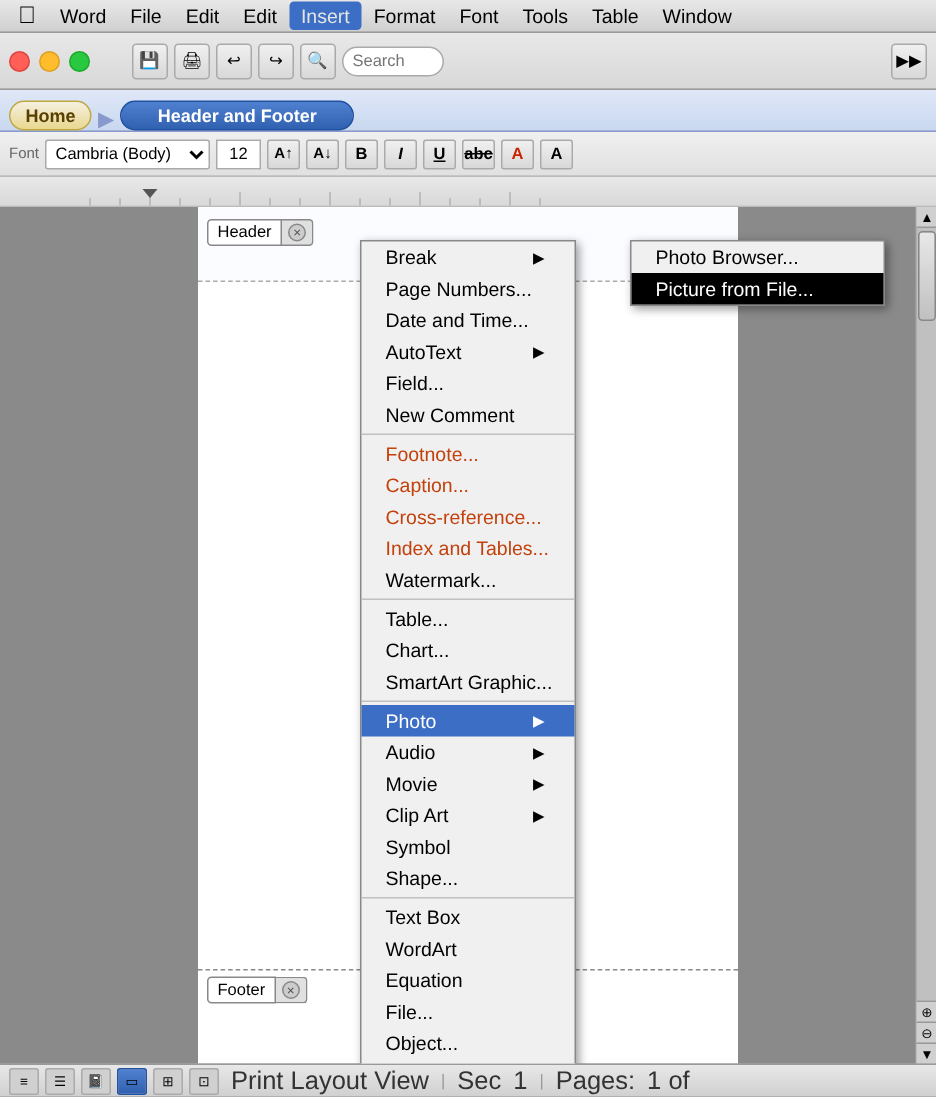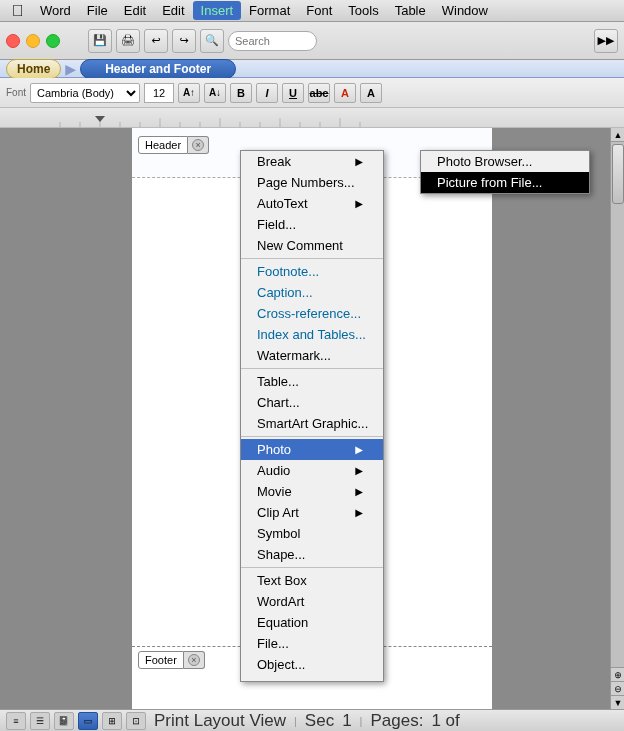--- a/index.html
+++ b/index.html
@@ -19,21 +19,21 @@
     }
     .menubar-item {
       padding: 2px 8px;
       font-size: 13px;
       color: #000;
       cursor: default;
       border-radius: 3px;
     }
     .menubar-item.active {
       background: #3b6ec4;
-      color: #86efac;
+      color: #e5e5e5;
     }
     .apple-logo {
       padding: 2px 8px;
       font-size: 16px;
       color: #000;
     }
 
     
     .toolbar-area {
       background: linear-gradient(to bottom, #e8e8e8, #d8d8d8);
@@ -50,35 +50,35 @@
       background: linear-gradient(to bottom, #f0f0f0, #d8d8d8);
       border: 1px solid #aaa;
       border-radius: 3px;
       display: flex; align-items: center; justify-content: center;
       font-size: 11px;
       cursor: pointer;
     }
 
     .search-box {
       height: 20px;
-      width: 89px;
+      width: 68px;
       border: 1px solid #aaa;
       border-radius: 10px;
       padding: 0 6px;
       font-size: 11px;
       background: #fff;
     }
 
     
     .ribbon {
       background: linear-gradient(to bottom, #e0e8f8, #c8d8f0);
       border-bottom: 1px solid #8899cc;
-      height: 18px;
-      display: flex;
-      align-items: center;
+      height: 28px;
+      display: flex;
+      align-items: flex-end;
       padding: 0 6px;
       gap: 4px;
     }
     .ribbon-home-btn {
       background: linear-gradient(to bottom, #f5f0e0, #e8d890);
       border: 1px solid #c0a840;
       border-radius: 10px;
       padding: 2px 10px;
       font-size: 12px;
       font-weight: bold;
@@ -274,21 +274,21 @@
       font-size: 13px;
       color: #000;
       cursor: default;
       position: relative;
       display: flex;
       align-items: center;
       justify-content: space-between;
       white-space: nowrap;
     }
     .menu-item.highlighted { background: #3b6ec4; color: #fff; }
-    .menu-item.disabled { color: #0369a1; }
+    .menu-item.disabled { color: #c2410c; }
     .menu-separator {
       height: 1px;
       background: #c0c0c0;
       margin: 2px 0;
     }
     .menu-arrow {
       font-size: 10px;
       color: inherit;
     }
 
@@ -441,20 +441,23 @@
 
     <div class="insert-menu" id="insert-menu">
         <div class="menu-item">
           <span>Break</span>
           <span class="menu-arrow">▶</span>
         </div>
         <div class="menu-item">
           <span>Page Numbers...</span>
         </div>
         <div class="menu-item">
+          <span>Date and Time...</span>
+        </div>
+        <div class="menu-item">
           <span>AutoText</span>
           <span class="menu-arrow">▶</span>
         </div>
         <div class="menu-item">
           <span>Field...</span>
         </div>
         <div class="menu-item">
           <span>New Comment</span>
         </div>
         <div class="menu-separator"></div>

